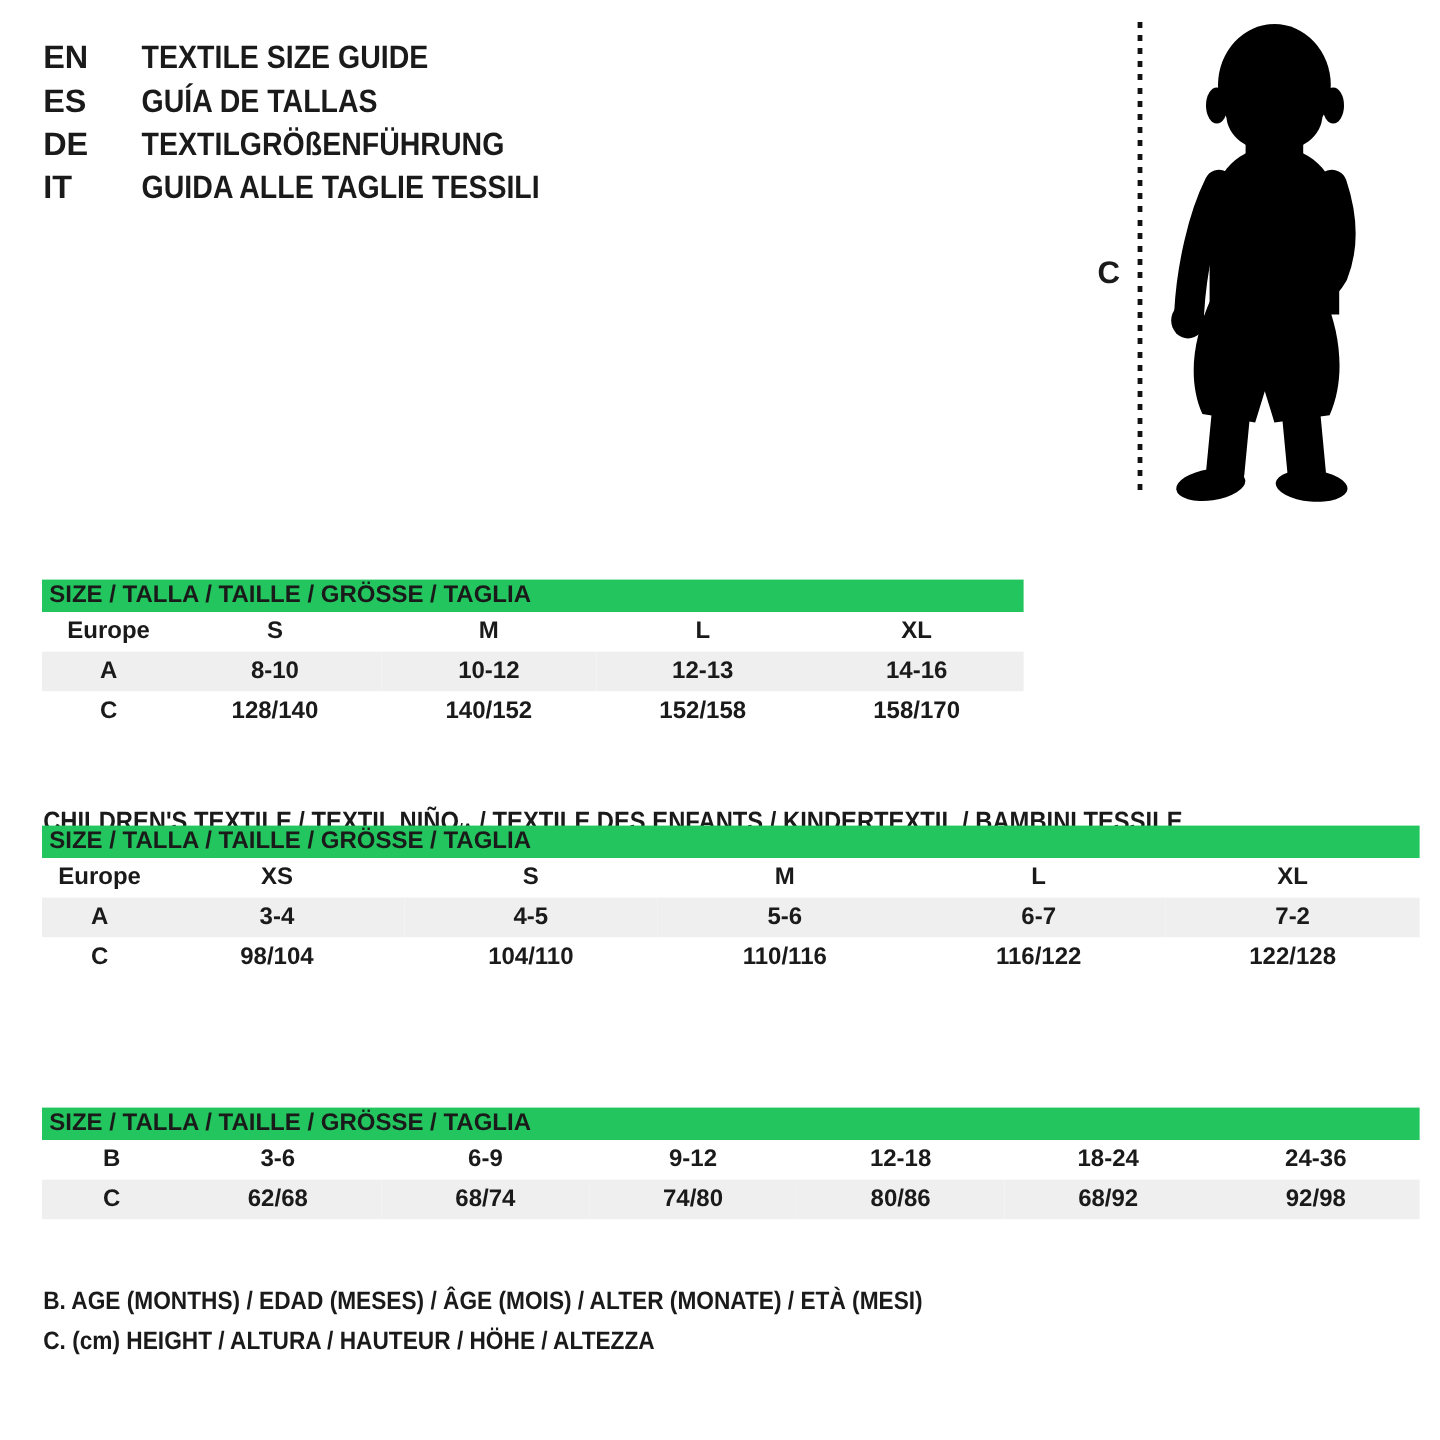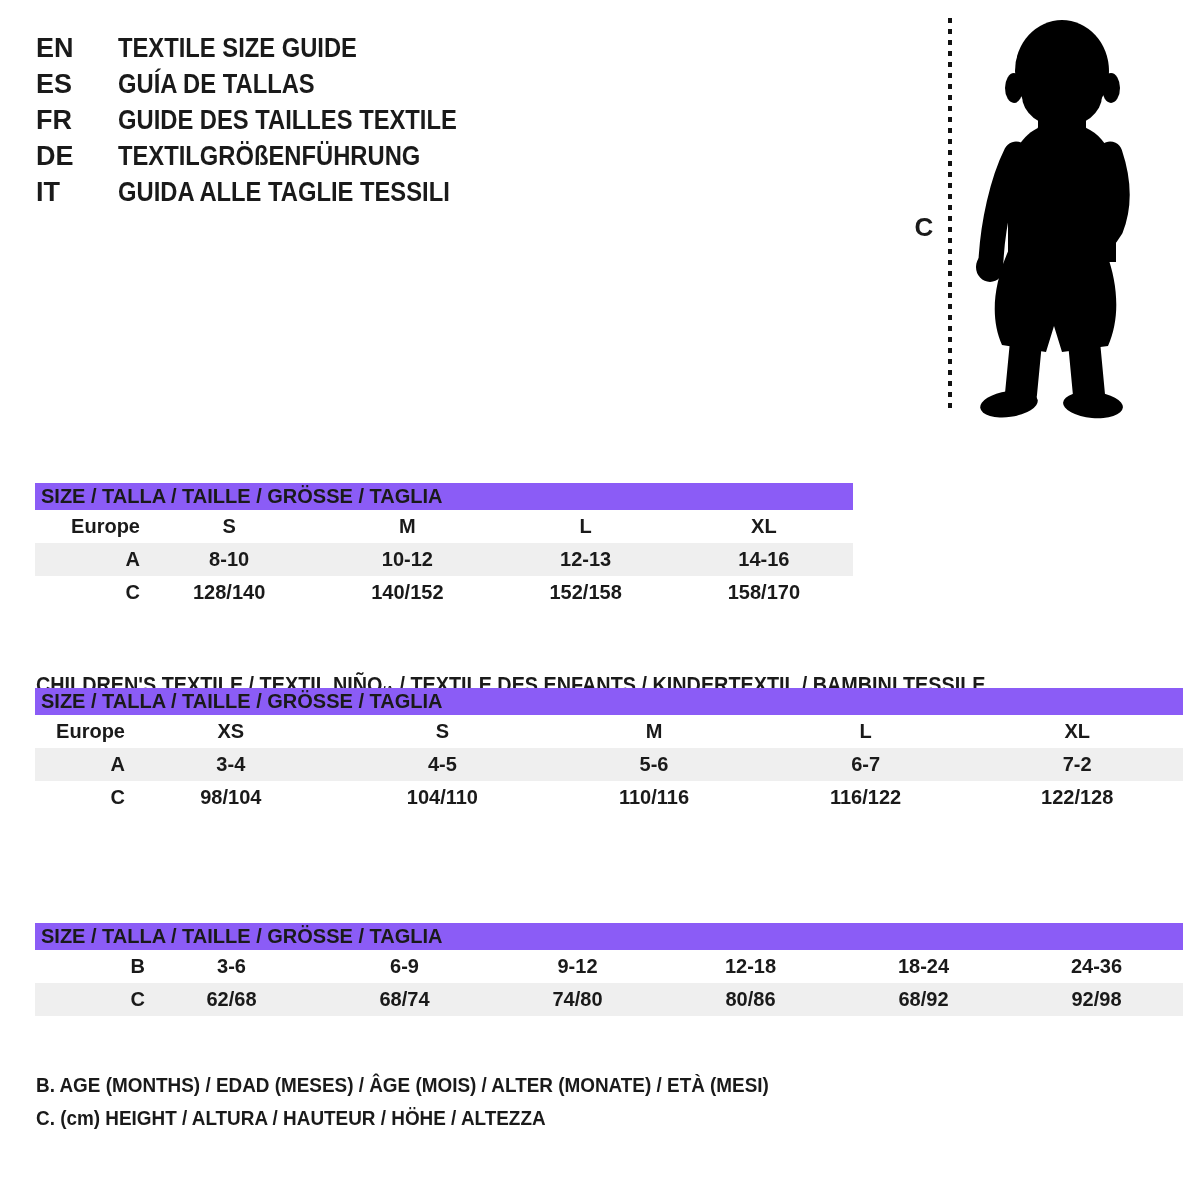--- a/index.html
+++ b/index.html
@@ -28,47 +28,43 @@
   #junior-heading{top:432px;}
   #children-heading{top:673px;}
   #babies-heading{top:847px;line-height:35px;}
   .subscript{font-size:0.58em;vertical-align:-0.25em;}
 
   
   table{border-collapse:collapse;table-layout:fixed;position:absolute;left:35px;}
   #junior-table{top:483px;width:818px;}
   #children-table{top:688px;width:1148px;}
   #babies-table{top:923px;width:1148px;}
-  th{background:#8b5cf6;text-align:left;font-weight:700;font-size:20px;
+  th{background:#22c55e;text-align:left;font-weight:700;font-size:20px;
      height:27px;padding:0 0 0 6px;}
   td{height:33px;font-size:20px;font-weight:700;text-align:center;padding:0;}
-  td:first-child{text-align:right;padding-left:6px;}
+  td:first-child{text-align:center;padding-left:6px;}
   tbody tr:nth-child(even) td{background:#efefef;}
 
   
   #legend{position:absolute;left:36px;top:1068px;}
   .legend-line{font-size:21px;font-weight:700;line-height:33px;}
 </style>
 </head>
 <body>
 
 <div id="canvas">
 
   <div id="lang-list">
     <div class="lang-row">
       <span class="lang-code">EN</span>
       <span class="cond88">TEXTILE SIZE GUIDE</span>
     </div>
     <div class="lang-row">
       <span class="lang-code">ES</span>
       <span class="cond88">GUÍA DE TALLAS</span>
-    </div>
-    <div class="lang-row">
-      <span class="lang-code">FR</span>
-      <span class="cond88">GUIDE DES TAILLES TEXTILE</span>
     </div>
     <div class="lang-row">
       <span class="lang-code">DE</span>
       <span class="cond88">TEXTILGRÖßENFÜHRUNG</span>
     </div>
     <div class="lang-row">
       <span class="lang-code">IT</span>
       <span class="cond88">GUIDA ALLE TAGLIE TESSILI</span>
     </div>
   </div>

